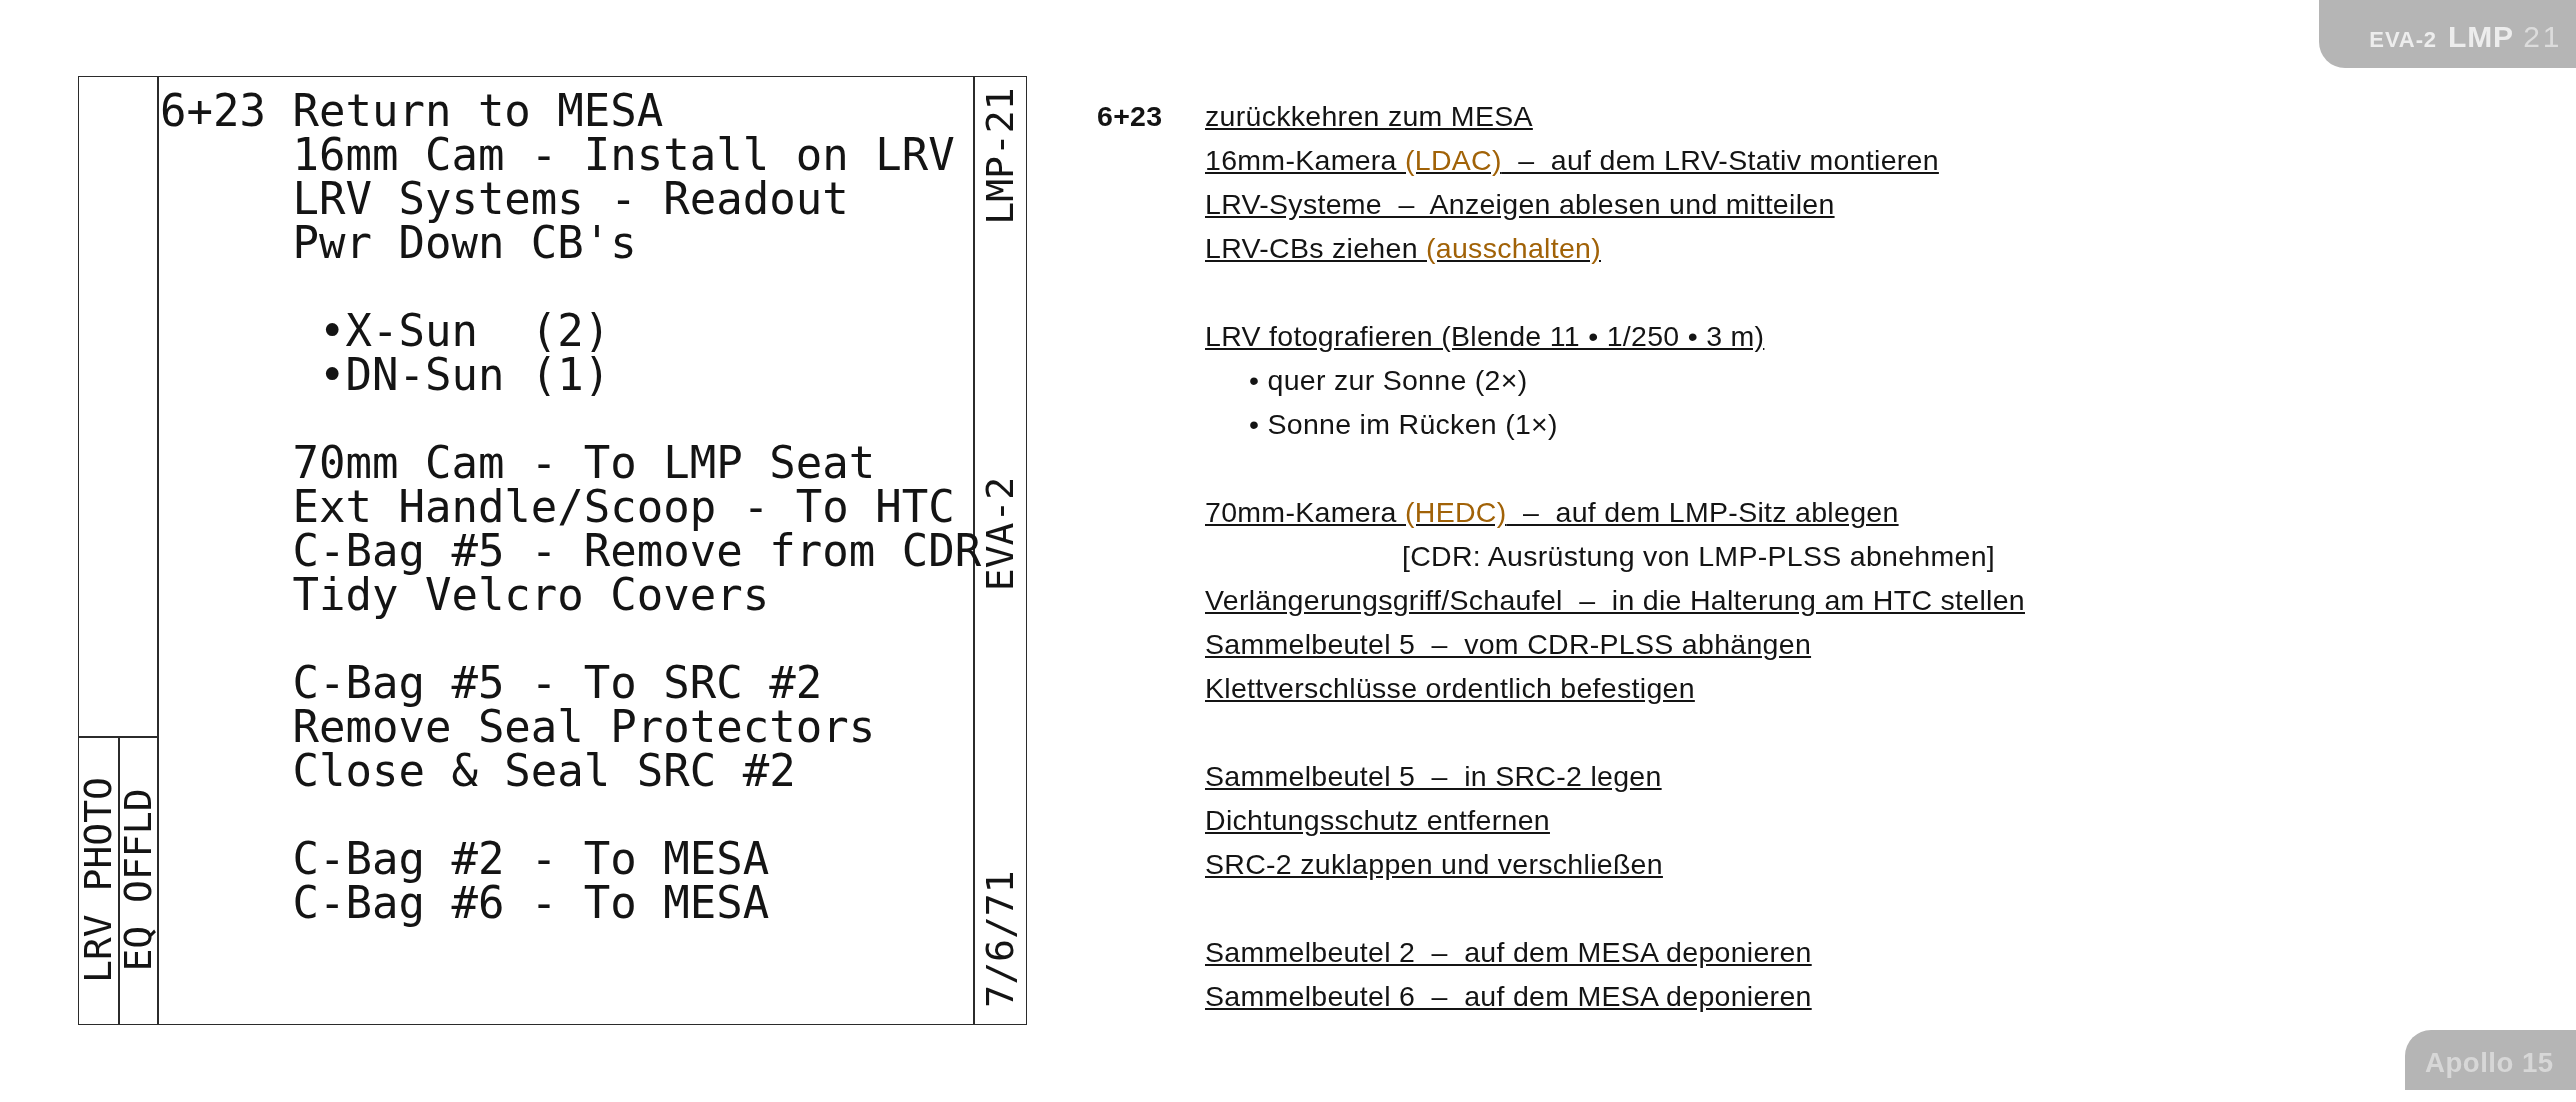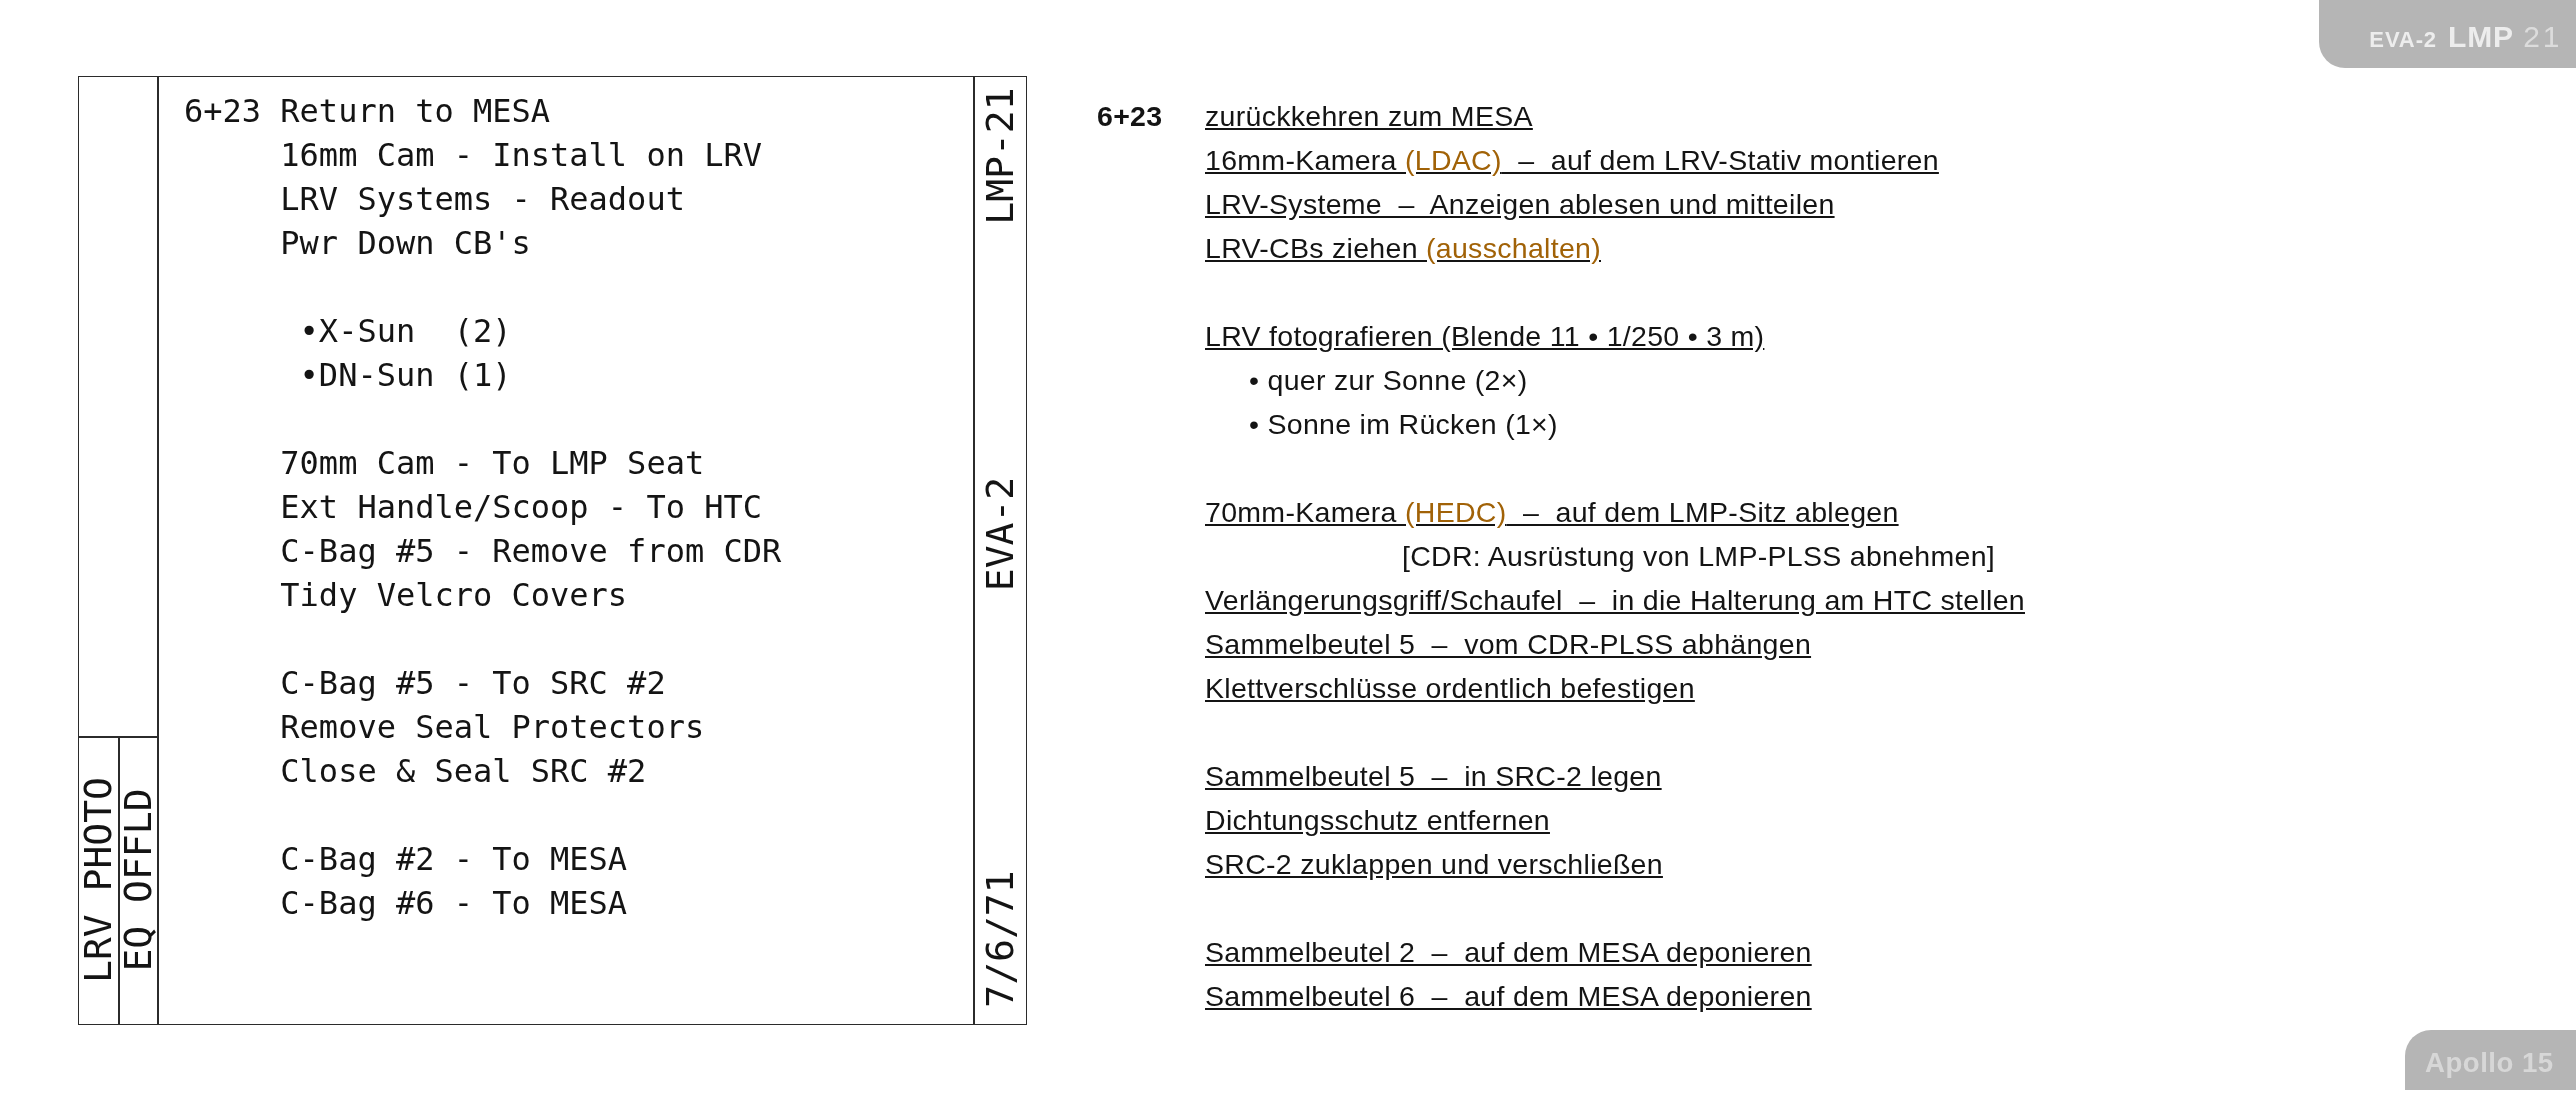--- a/index.html
+++ b/index.html
@@ -19,23 +19,23 @@
     box-sizing:border-box;
     background:#ffffff;
   }
   .line{position:absolute;background:#2b2b2b;}
   #vdiv-left  {left:157px;top:76px;width:1.8px;height:949px;}
   #vdiv-right {left:973px;top:76px;width:1.8px;height:949px;}
   #hdiv-tabs  {left:78px;top:736px;width:81px;height:1.8px;}
   #vdiv-tabs  {left:118px;top:736px;width:1.8px;height:289px;}
 
   .checklist-lines{
-    position:absolute;left:184px;top:89px;
+    position:absolute;left:160px;top:89px;
     font-family:"DejaVu Sans Mono",monospace;
-    font-size:32px;line-height:44px;
+    font-size:44px;line-height:44px;
     letter-spacing:0;
   }
   .mono-line{height:44px;white-space:pre;}
 
   .vlabel{
     position:absolute;
     transform:translate(-50%,-50%) rotate(-90deg);
     font-family:"DejaVu Sans Mono",monospace;
     font-size:38px;
     white-space:nowrap;

